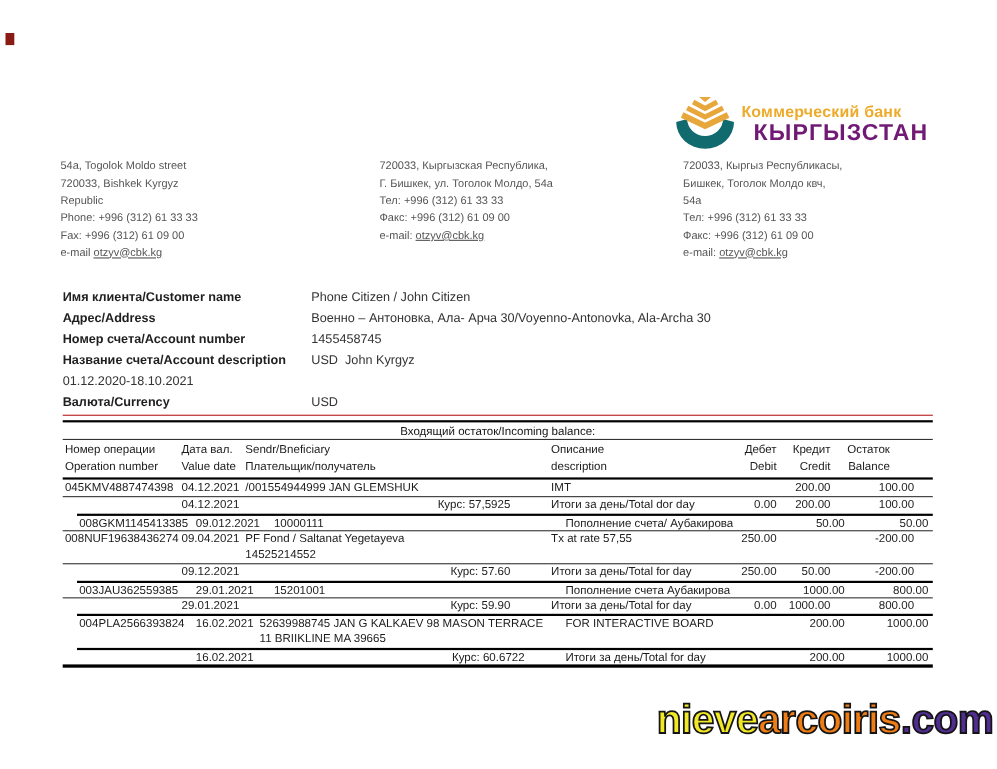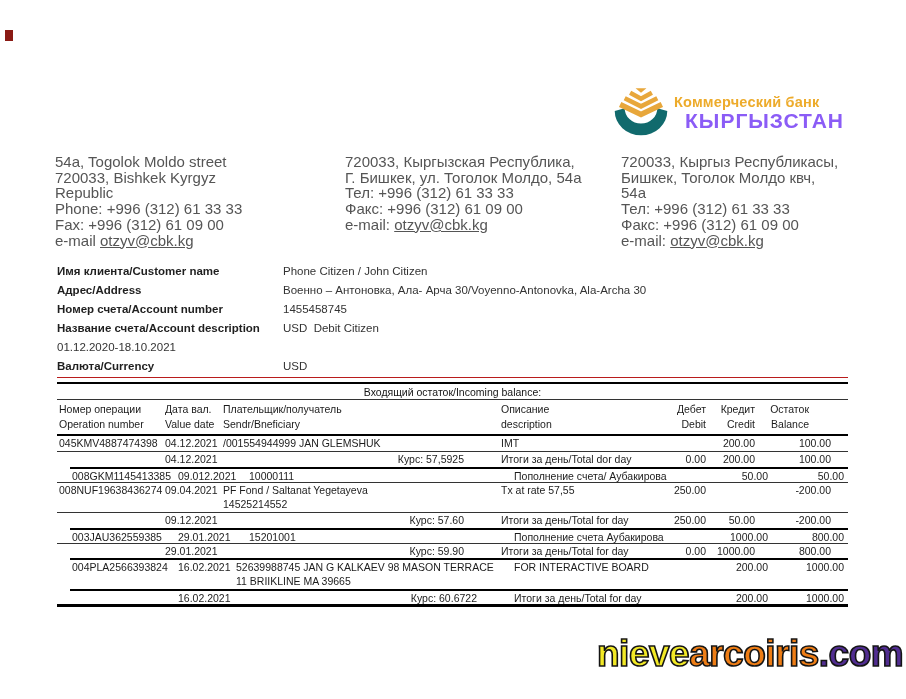--- a/index.html
+++ b/index.html
@@ -8,24 +8,24 @@
   .page { position:relative; width:906px; height:699px; background:#fff;text-decoration:underline; }
 
   
   .corner-mark { position:absolute; left:5px; top:30px; width:8px; height:11px; background:#8a1a14; }
 
   
   .logo { position:absolute; left:612px; top:87px; display:flex; align-items:flex-start; }
   .logo-icon { width:58px; height:55px; }
   .logo-text { margin-left:4px; margin-top:7px; }
   .logo-line1 { color:#EDAB2B; font-weight:bold; font-size:14.5px; letter-spacing:0.2px; }
-  .logo-line2 { color:#8b5cf6; font-weight:bold; font-size:21px; letter-spacing:1px; margin-left:11px; margin-top:-1px; }
-
-  
-  .addr { position:absolute; top:154px; font-size:15px; line-height:15.7px; color:#555; }
+  .logo-line2 { color:#701a75; font-weight:bold; font-size:21px; letter-spacing:1px; margin-left:11px; margin-top:-1px; }
+
+  
+  .addr { position:absolute; top:144px; font-size:10px; line-height:15.7px; color:#555; }
   .addr a { color:#555; }
   .addr-left { left:55px; width:260px; }
   .addr-center { left:345px; width:260px; }
   .addr-right { left:608px; width:260px;margin-left:13px; }
 
   
   .customer { position:absolute; left:57px; top:261px; width:700px; font-size:11.5px; }
   .crow { display:flex; height:19px; align-items:center; }
   .clabel { width:226px; font-weight:bold; color:#1f1f1f; }
   .cval { color:#333; white-space:pre; }
@@ -114,21 +114,21 @@
     <div class="crow">
       <div class="clabel">Адрес/Address</div>
       <div class="cval">Военно – Антоновка, Ала- Арча 30/Voyenno-Antonovka, Ala-Archa 30</div>
     </div>
     <div class="crow">
       <div class="clabel">Номер счета/Account number</div>
       <div class="cval">1455458745</div>
     </div>
     <div class="crow">
       <div class="clabel">Название счета/Account description</div>
-      <div class="cval">USD  Debit Citizen</div>
+      <div class="cval">USD  John Kyrgyz</div>
     </div>
     <div class="crow">
       <div class="cval">01.12.2020-18.10.2021</div>
     </div>
     <div class="crow">
       <div class="clabel">Валюта/Currency</div>
       <div class="cval">USD</div>
     </div>
   </div>
 
@@ -139,22 +139,22 @@
       <div class="grid hdr">
         <div class="c-op">
           <div>Номер операции</div>
             <div>Operation number</div>
         </div>
         <div>
           <div>Дата вал.</div>
             <div>Value date</div>
         </div>
         <div>
-          <div>Плательщик/получатель</div>
-            <div>Sendr/Bneficiary</div>
+          <div>Sendr/Bneficiary</div>
+            <div>Плательщик/получатель</div>
         </div>
         <div class="c-desc">
           <div>Описание</div>
             <div>description</div>
         </div>
         <div class="c-deb">
           <div>Дебет</div>
             <div>Debit</div>
         </div>
         <div class="c-cred">

